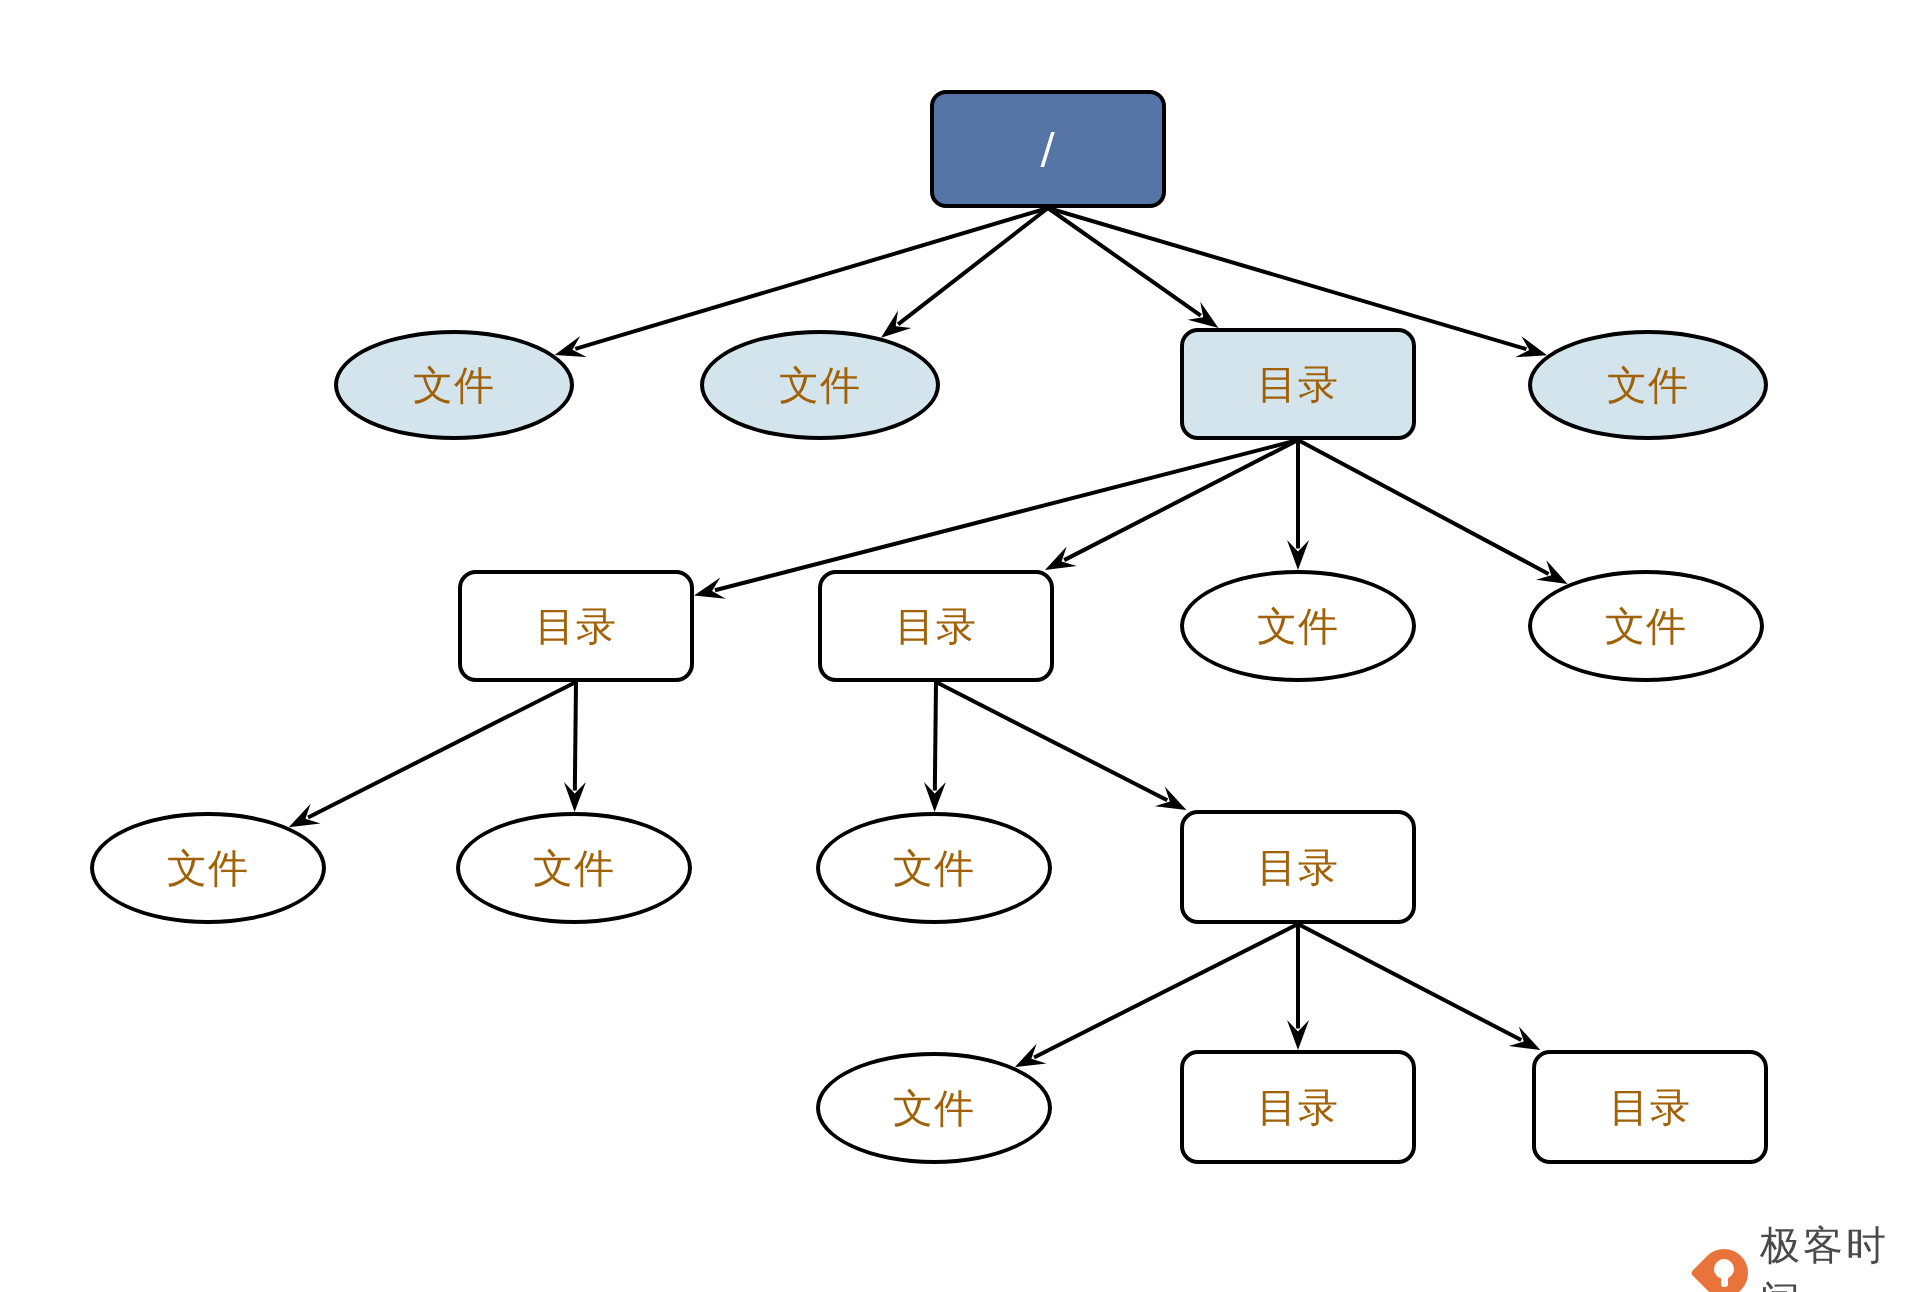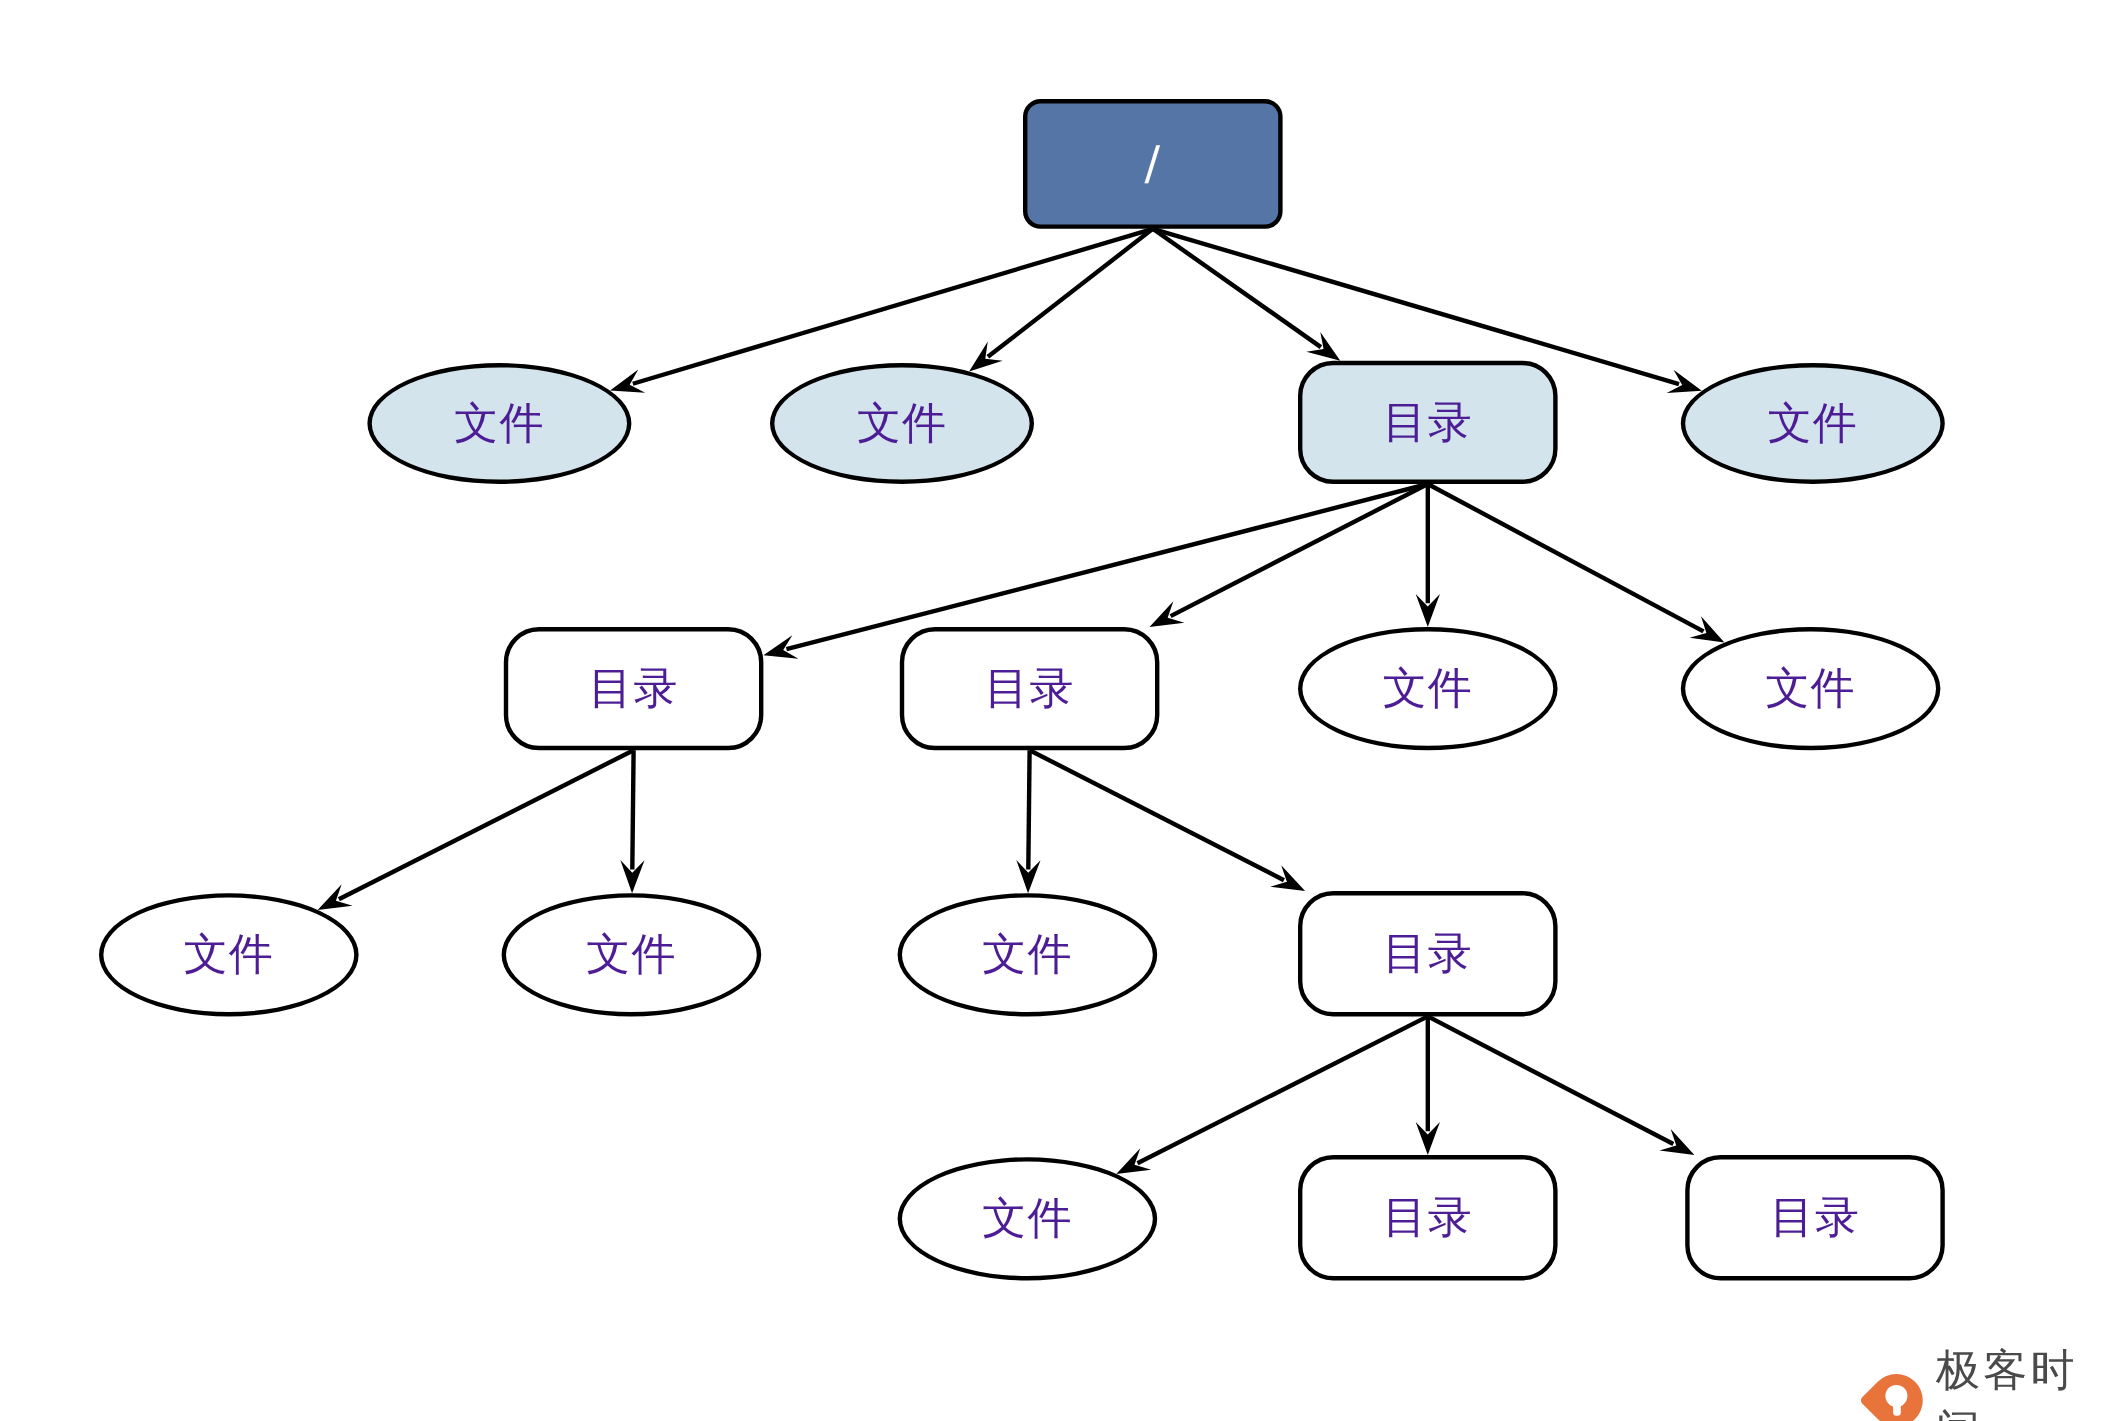--- a/index.html
+++ b/index.html
@@ -25,30 +25,30 @@
     width: 1920px;
     height: 1292px;
     pointer-events: none;
   }
   .node {
     position: absolute;
     display: flex;
     align-items: center;
     justify-content: center;
     box-sizing: border-box;
-    color: #4c1d95;
+    color: #a16207;
     font-size: 40px;
     line-height: 1;
     letter-spacing: 1px;
     white-space: nowrap;
     font-family: "DejaVu Sans", "Liberation Sans", sans-serif;
   }
   .node.rect {
     border: 4px solid #000000;
-    border-radius: 32px;
+    border-radius: 18px;
     background: #ffffff;
   }
   .node.ellipse {
     border: 4px solid #000000;
     border-radius: 50%;
     background: #ffffff;
   }
   .node.root {
     background: #5575a7;
     color: #ffffff;

